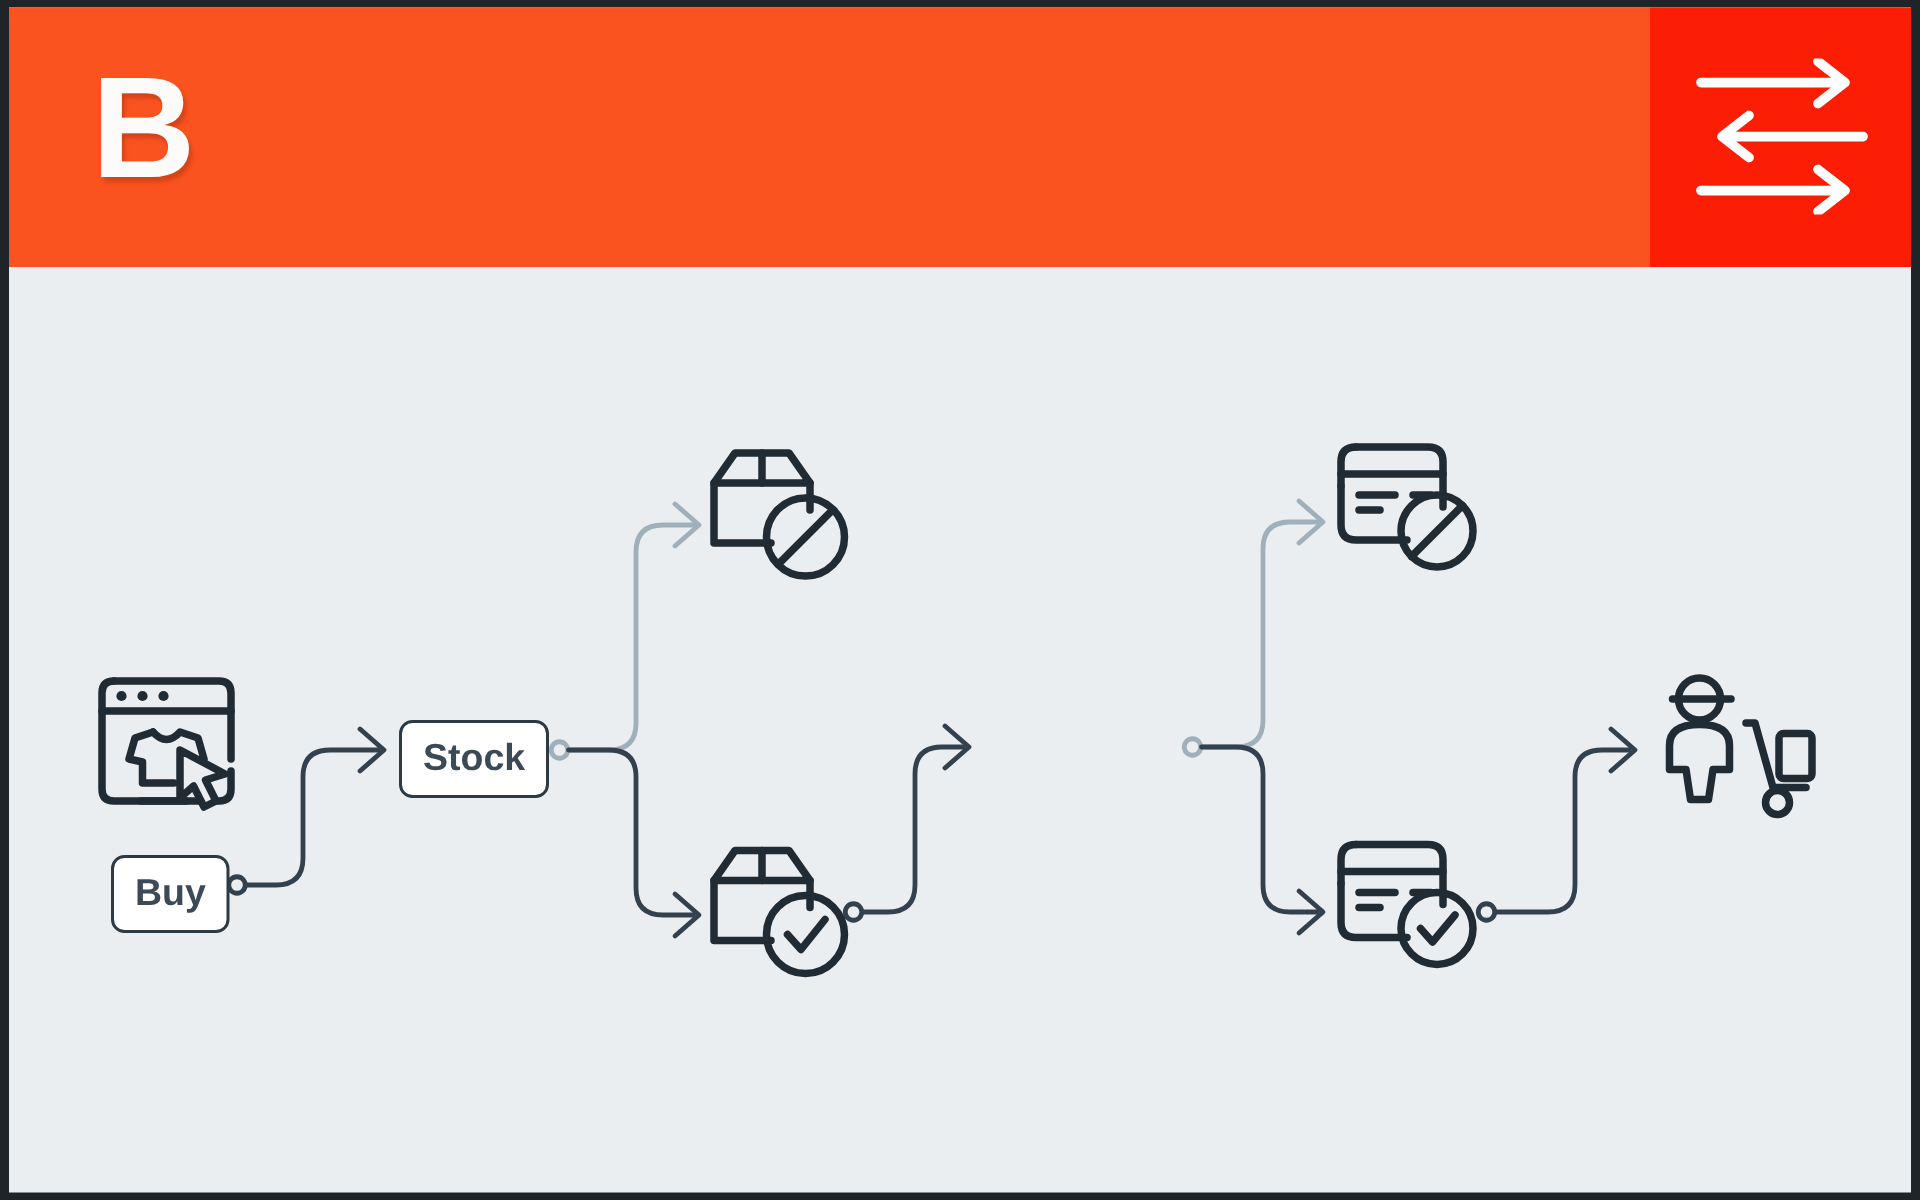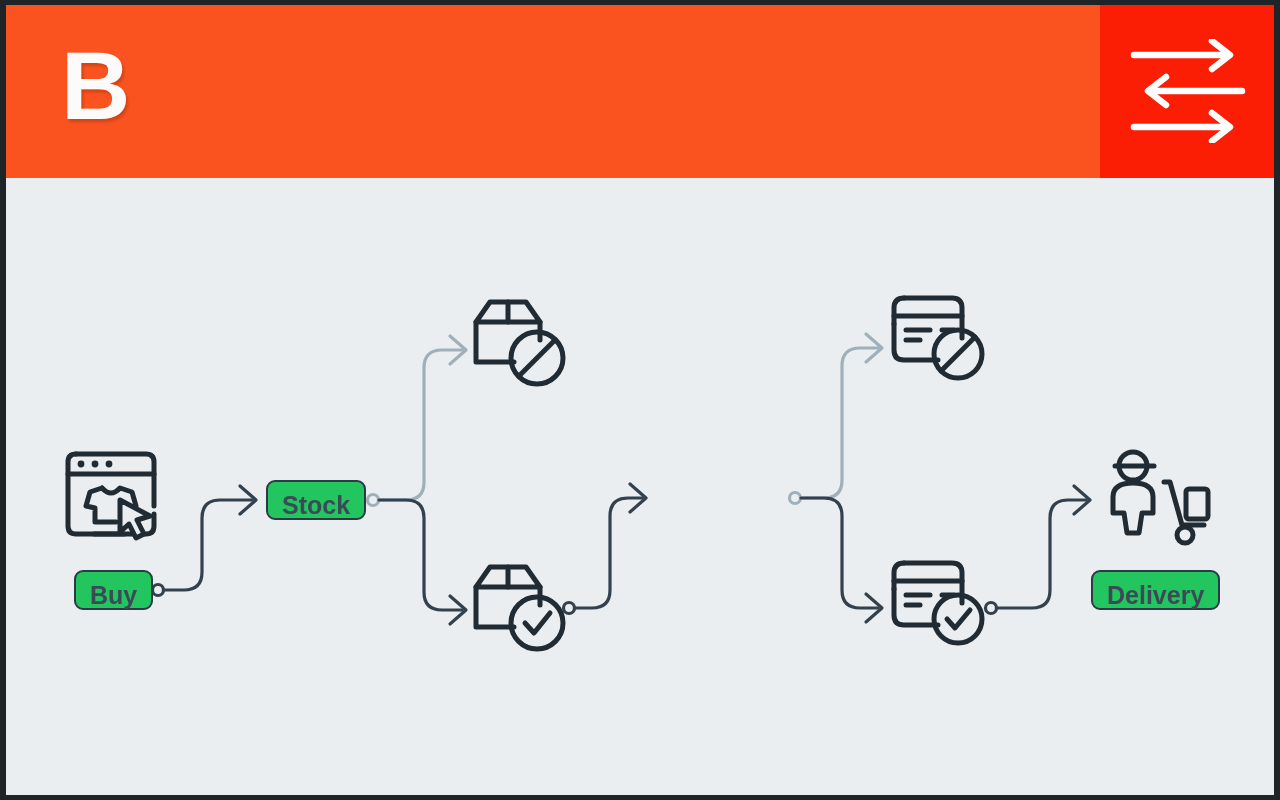--- a/index.html
+++ b/index.html
@@ -95,28 +95,28 @@
   #wires {
     position: absolute;
     left: 0;
     top: 0;
     width: 1268px;
     height: 617px;
   }
 
   .node-label {
     position: absolute;
-    background: #22c55e;
+    background: #ffffff;
     border: 2.5px solid #2c3a45;
     border-radius: 9px;
     color: #3c4a58;
     font-size: 25px;
     font-weight: bold;
     line-height: 1;
-    padding: 11px 14px 0 14px;
+    padding: 11px 14px 12px 14px;
     white-space: nowrap;
   }
 
   .glyph {
     position: absolute;
   }
 </style>
 </head>
 <body>
 
@@ -290,19 +290,16 @@
 
       <div class="node-label" style="left:68px; top:392px;">
         <span>Buy</span>
       </div>
 
       <div class="node-label" style="left:260px; top:302px;">
         <span>Stock</span>
       </div>
 
 
-      <div class="node-label" style="left:1085px; top:392px;">
-        <span>Delivery</span>
-      </div>
 
     </div>
   </div>
 </div>
 
 </body></html>

